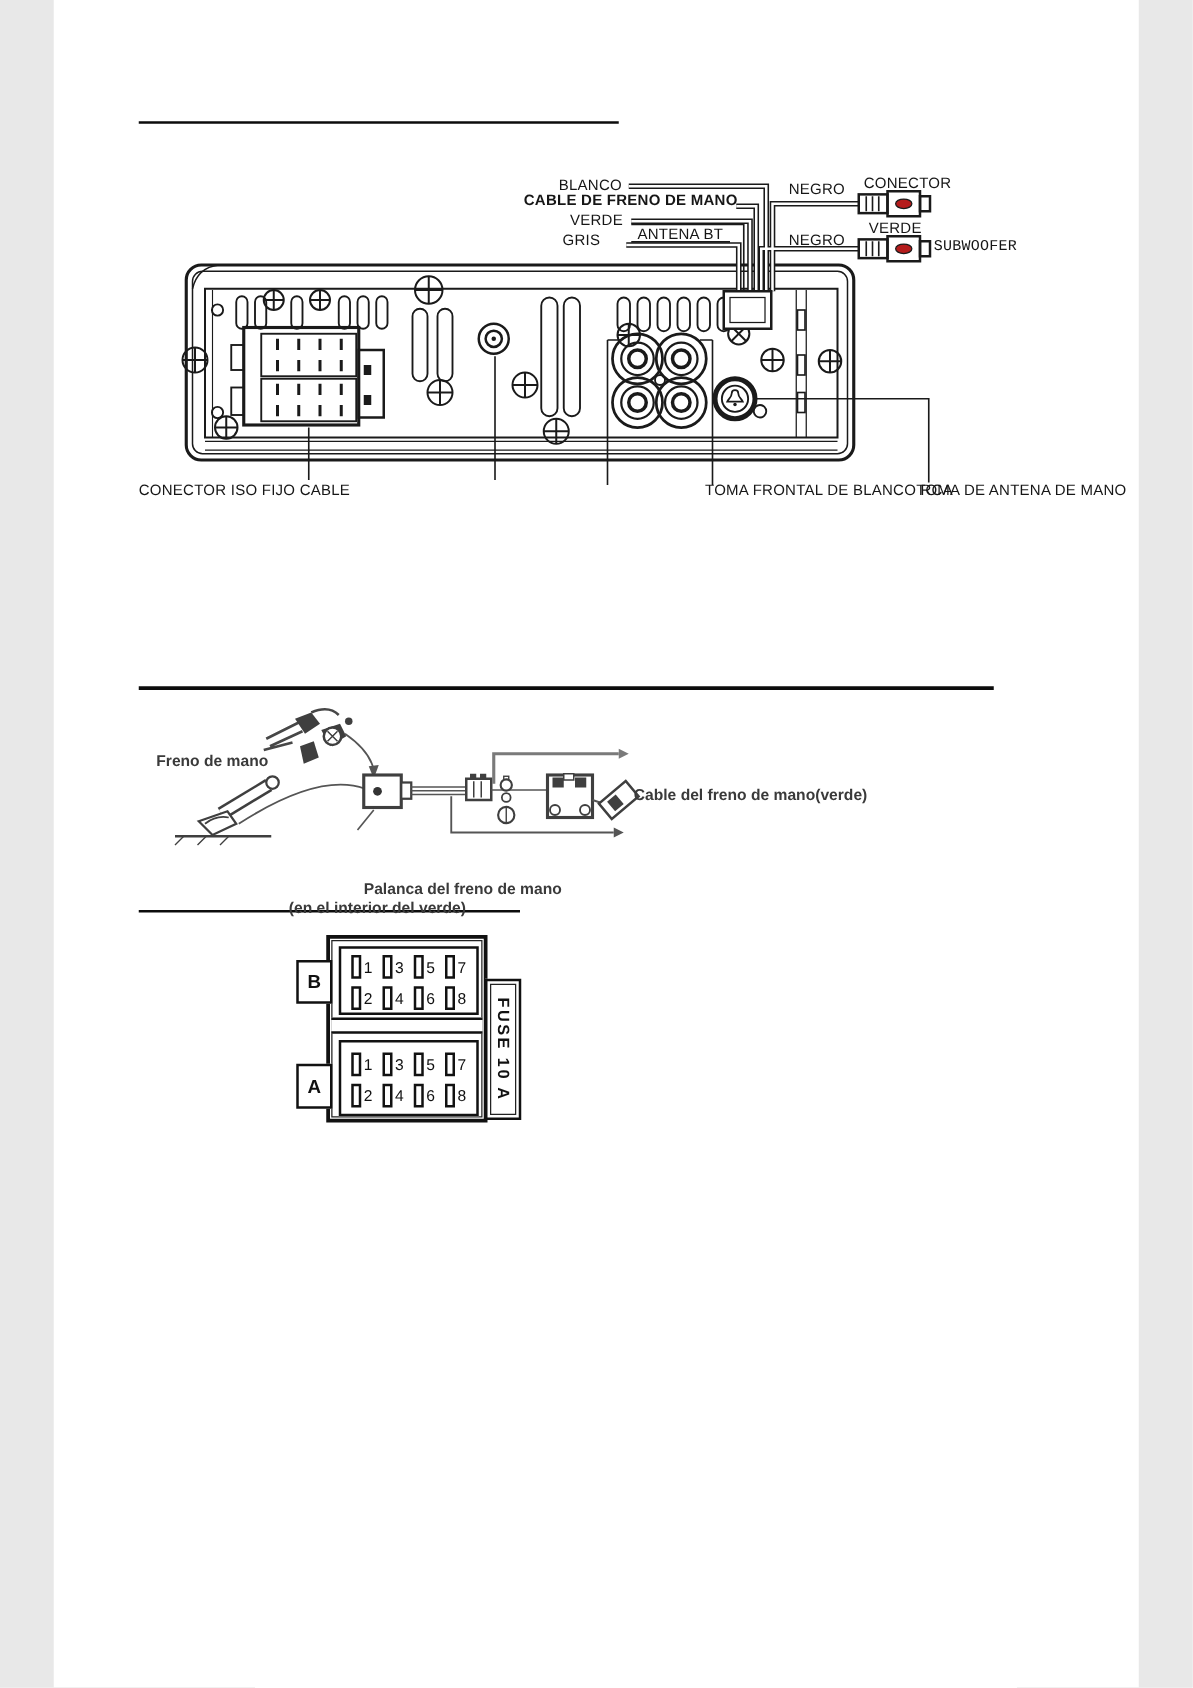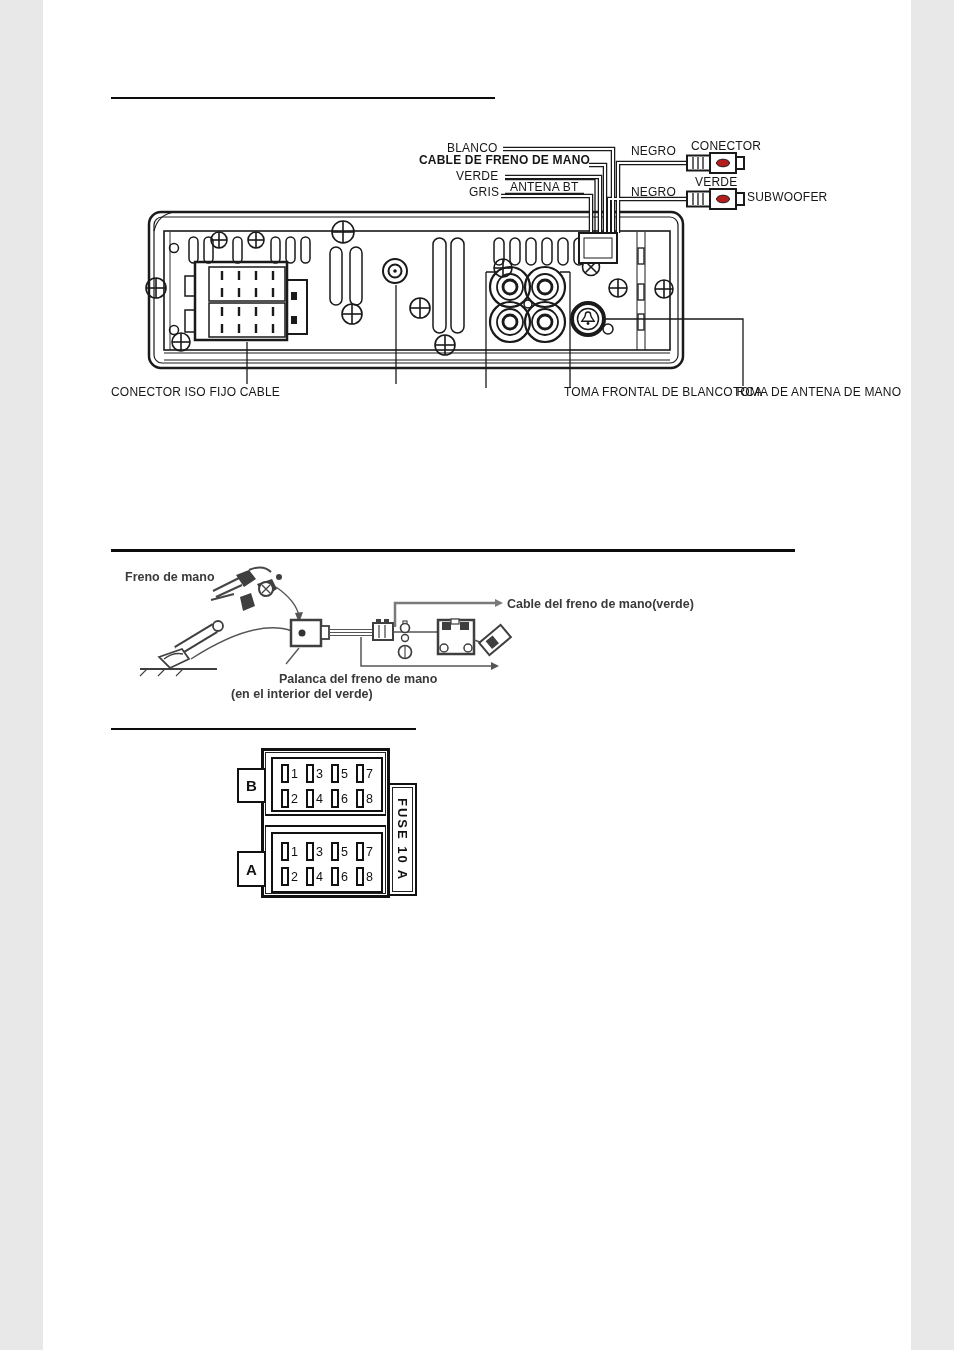--- a/index.html
+++ b/index.html
@@ -1,20 +1,20 @@
 <!DOCTYPE html>
 <html><head>
 <meta charset="utf-8">
 <style>
   html,body{margin:0;padding:0;background:#e8e8e8;}
   .page{position:relative;width:868px;height:1350px;background:#ffffff;margin:0 auto;
         font-family:"Liberation Sans",sans-serif;overflow:hidden;}
   .rule{position:absolute;background:#0c0c0c;}
   .lbl{position:absolute;white-space:nowrap;font-size:12px;color:#161616;letter-spacing:.2px;line-height:1.05;}
-  .lblb{position:absolute;white-space:nowrap;font-size:12.5px;font-weight:bold;color:#3a3a3a;line-height:1.15;}
+  .lblb{position:absolute;white-space:nowrap;font-size:12.5px;font-weight:bold;color:#3a3a3a;line-height:1.15;margin-top:32px;}
   svg.layer{position:absolute;left:0;top:0;}
   
   .iso-shell{position:absolute;left:218px;top:748px;width:129px;height:150px;border:3px solid #111;
              background:#fff;box-sizing:border-box;}
   .iso-shell-inner{position:absolute;inset:1px;border:1px solid #222;}
   .iso-panel{position:absolute;border:2px solid #111;background:#fff;box-sizing:border-box;}
   .pin-row{display:flex;padding-left:8px;margin-top:5px;}
   .pin-row + .pin-row{margin-top:6px;}
   .pin-cell{display:flex;align-items:center;width:29px;}
   .pin-slot{width:4px;height:15px;border:2px solid #111;display:inline-block;margin-right:2px;background:#fff;}
@@ -232,26 +232,26 @@
       <rect x="667" y="189" width="26" height="20" stroke-width="2"></rect>
       <ellipse cx="680" cy="199" rx="6.5" ry="3.8" stroke-width="1" fill="#b51c1c"></ellipse>
       <rect x="693" y="193" width="8" height="12" stroke-width="2"></rect>
     </g>
   </svg>
 
   <span class="lbl" style="left:404px;top:142px;">BLANCO</span>
   <span class="lbl" style="left:376px;top:154px;font-weight:bold;">CABLE DE FRENO DE MANO</span>
   <span class="lbl" style="left:413px;top:170px;">VERDE</span>
   <span class="lbl" style="left:467px;top:181px;">ANTENA BT</span>
-  <span class="lbl" style="left:426px;top:186px;">GRIS</span>
+  <span class="lbl" style="left:407px;top:186px;">GRIS</span>
   <span class="lbl" style="left:588px;top:145px;">NEGRO</span>
   <span class="lbl" style="left:648px;top:140px;">CONECTOR</span>
   <span class="lbl" style="left:588px;top:186px;">NEGRO</span>
   <span class="lbl" style="left:652px;top:176px;">VERDE</span>
-  <span class="lbl" style="left:704px;top:191px;">SUBWOOFER</span>
+  <span class="lbl" style="left:704px;top:191px;font-family:Liberation Mono, monospace;">SUBWOOFER</span>
   <span class="lbl" style="left:68px;top:386px;">CONECTOR ISO FIJO CABLE</span>
   <span class="lbl" style="left:521px;top:386px;">TOMA FRONTAL DE BLANCO RCA</span>
   <span class="lbl" style="left:690px;top:386px;">TOMA DE ANTENA DE MANO</span>
 
   <svg class="layer" style="top:560px;" width="954" height="150" viewBox="0 560 954 150">
 
     <g>
       <path d="M170,591 L196,578 M173,597 L199,585 M168,600 L191,594" stroke="#474747" stroke-width="2.2" fill="none"></path>
       <path d="M206,570 q14,-6 22,2" stroke="#474747" stroke-width="2" fill="none"></path>
       <polygon points="193,575 206,570 213,579 201,587" fill="#3f3f3f"></polygon>
@@ -310,21 +310,21 @@
       <polygon points="452,599 460,603 452,607" fill="#7a7a7a"></polygon>
     </g>
     <g>
       <path d="M318,637 V666 H448" stroke="#555555" stroke-width="1.5" fill="none"></path>
       <polygon points="448,662 456,666 448,670" fill="#555555"></polygon>
     </g>
   </svg>
 
   <span class="lblb" style="left:82px;top:570px;">Freno de mano</span>
   <span class="lblb" style="left:464px;top:597px;">Cable del freno de mano(verde)</span>
-  <span class="lblb" style="left:188px;top:672px;padding-left:48px;">Palanca del freno de mano</span>
+  <span class="lblb" style="left:200px;top:672px;padding-left:48px;">Palanca del freno de mano</span>
   <span class="lblb" style="left:188px;top:687px;">(en el interior del verde)</span>
 
   <div class="iso-shell">
     <div class="iso-shell-inner"></div>
 
     <div class="iso-panel" style="left:7px;top:6px;width:112px;height:55px;">
       <div class="pin-row">
         <span class="pin-cell">
             <span class="pin-slot"></span>
             <span class="pin-num">1</span>

